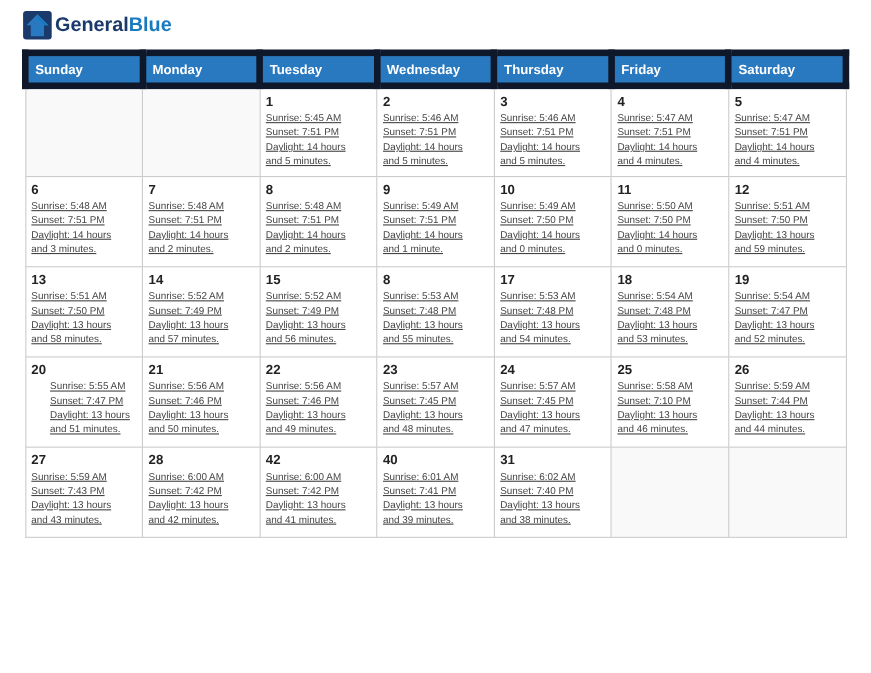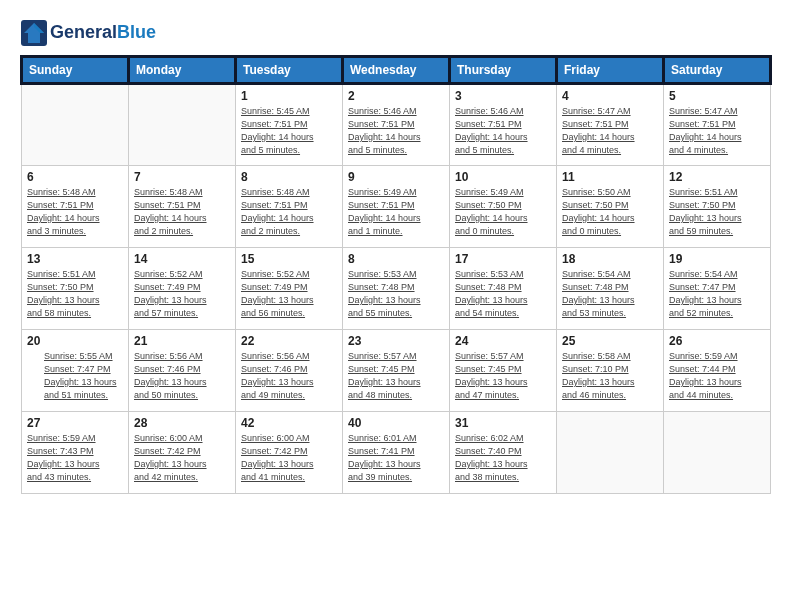--- a/index.html
+++ b/index.html
@@ -7,21 +7,21 @@
       font-family: Arial, sans-serif;
       background: #fff;
       width: 792px;
       height: 612px;
       overflow: hidden;
     }
     .page {
       width: 792px;
       height: 612px;
       background: #fff;
-      padding: 19px 20px 10px 20px;
+      padding: 9px 20px 10px 20px;
     }
     .header {
       display: flex;
       justify-content: space-between;
       align-items: flex-start;
       margin-bottom: 8px;
     }
     .logo {
       display: flex;
       align-items: center;
@@ -56,21 +56,21 @@
       width: 100%;
       border-collapse: collapse;
       table-layout: fixed;
     }
     .calendar th {
       background: #2979c0;
       color: #fff;
       text-align: left;
       padding: 5px 6px;
       font-size: 12px;
-      border: 3px solid #0f172a;
+      border: 6px solid #0f172a;
     }
     .calendar td {
       vertical-align: top;
       border: 1px solid #ccc;
       padding: 4px 5px;
       font-size: 9.5px;
       color: #333;
       height: 82px;
       background: #fff;
     }

